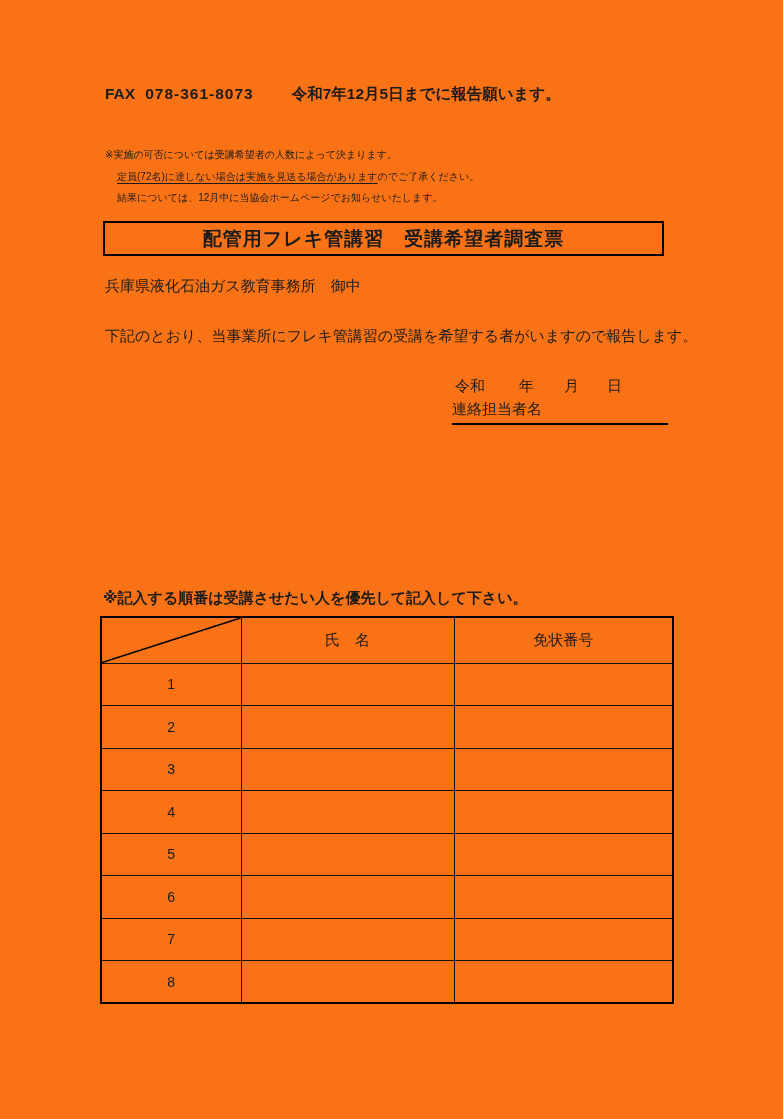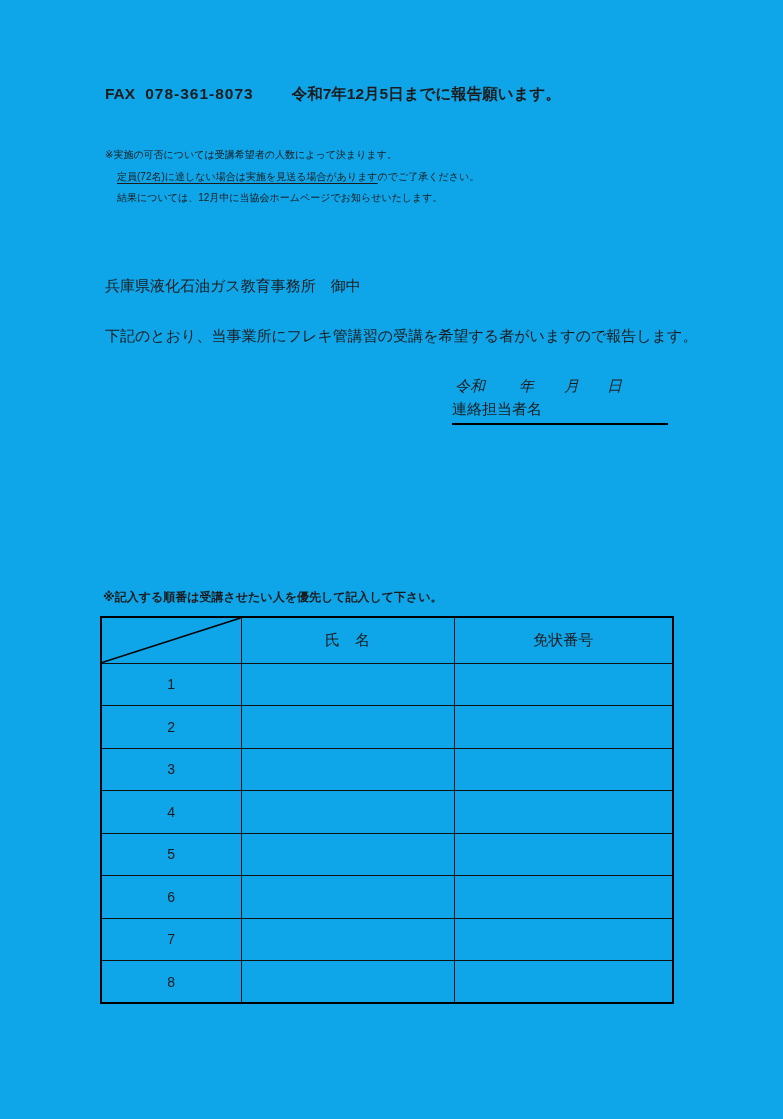--- a/index.html
+++ b/index.html
@@ -2,21 +2,21 @@
 <html><head>
 <meta charset="utf-8">
 <style>
   * { margin: 0; padding: 0; box-sizing: border-box; }
   html, body { background: #e8e8e8; }
   body { font-family: "Liberation Sans", "DejaVu Sans", sans-serif; }
   .page {
     position: relative;
     width: 783px;
     height: 1119px;
-    background: #0ea5e9;
+    background: #f97316;
     color: #1b1b1b;
     overflow: hidden;
     margin: 0 auto;
     padding-left: 16px;
   }
   .abs { position: absolute; }
 
   
   .fax-line { top: 84px; left: 105px; font-size: 15.5px; font-weight: bold; white-space: nowrap; }
   .fax-line .deadline { margin-left: 38px; }
@@ -38,40 +38,40 @@
     white-space: nowrap;
   }
 
   
   .addressee { top: 276px; left: 105px; font-size: 15px; line-height: 19px; white-space: nowrap; }
 
   
   .statement { top: 327px; left: 105px; font-size: 15px; white-space: nowrap; }
 
   
-  .date-line { top: 377px; left: 455px; font-size: 15px; white-space: nowrap; font-style: italic; }
+  .date-line { top: 377px; left: 455px; font-size: 15px; white-space: nowrap; }
   .date-line .era { margin-right: 34px; }
   .date-line .yy { margin-right: 30px; }
   .date-line .mm { margin-right: 28px; }
 
   
   .contact-line {
     top: 400px; left: 452px; width: 216px;
     font-size: 15px; padding-bottom: 4px;
     border-bottom: 2px solid #000;
     white-space: nowrap;
   }
 
   
   table { border-collapse: collapse; table-layout: fixed; }
   .office-table { top: 447px; left: 103px; width: 565px; }
   .office-table td { border: 1.5px solid #111; height: 43px; }
   .office-table { border: 2px solid #000; }
   .office-table .label-cell { width: 137px; text-align: center; font-size: 15px; }
-  .applicant-note { top: 589px; left: 103px; font-size: 12px; font-weight: bold; white-space: nowrap; }
+  .applicant-note { top: 589px; left: 103px; font-size: 15px; font-weight: bold; white-space: nowrap; }
 
   .applicant-table { top: 616px; left: 100px; width: 572px; border: 2px solid #000; }
   .applicant-table td, .applicant-table th { border: 1.5px solid #111; font-weight: normal; }
   .applicant-table th { height: 46px; font-size: 15px; text-align: center; }
   .applicant-table td { height: 42.5px; font-size: 14px; }
   .col-no { width: 140px; }
   .col-name { width: 213px; }
   .col-license { width: 219px; }
   .no-cell { text-align: center; }
   .diag-cell { position: relative; padding: 0; }
@@ -85,20 +85,23 @@
   <div class="abs fax-line">
     <span>FAX</span><span class="fax-number">078-361-8073</span><span class="deadline">令和7年12月5日までに報告願います。</span>
   </div>
 
   <div class="abs notes">
     <div>※実施の可否については受講希望者の人数によって決まります。</div>
     <div class="indent"><span class="u">定員(72名)に達しない場合は実施を見送る場合があります</span><span>のでご了承ください。</span></div>
     <div class="indent">結果については、12月中に当協会ホームページでお知らせいたします。</div>
   </div>
 
+  <div class="abs title-box">
+    <span>配管用フレキ管講習　受講希望者調査票</span>
+  </div>
 
   <div class="abs addressee">
     <div>兵庫県液化石油ガス教育事務所　御中</div>
   </div>
 
   <div class="abs statement">下記のとおり、当事業所にフレキ管講習の受講を希望する者がいますので報告します。</div>
 
   <div class="abs date-line">
     <span class="era">令和</span><span class="yy">年</span><span class="mm">月</span><span>日</span>
   </div>

